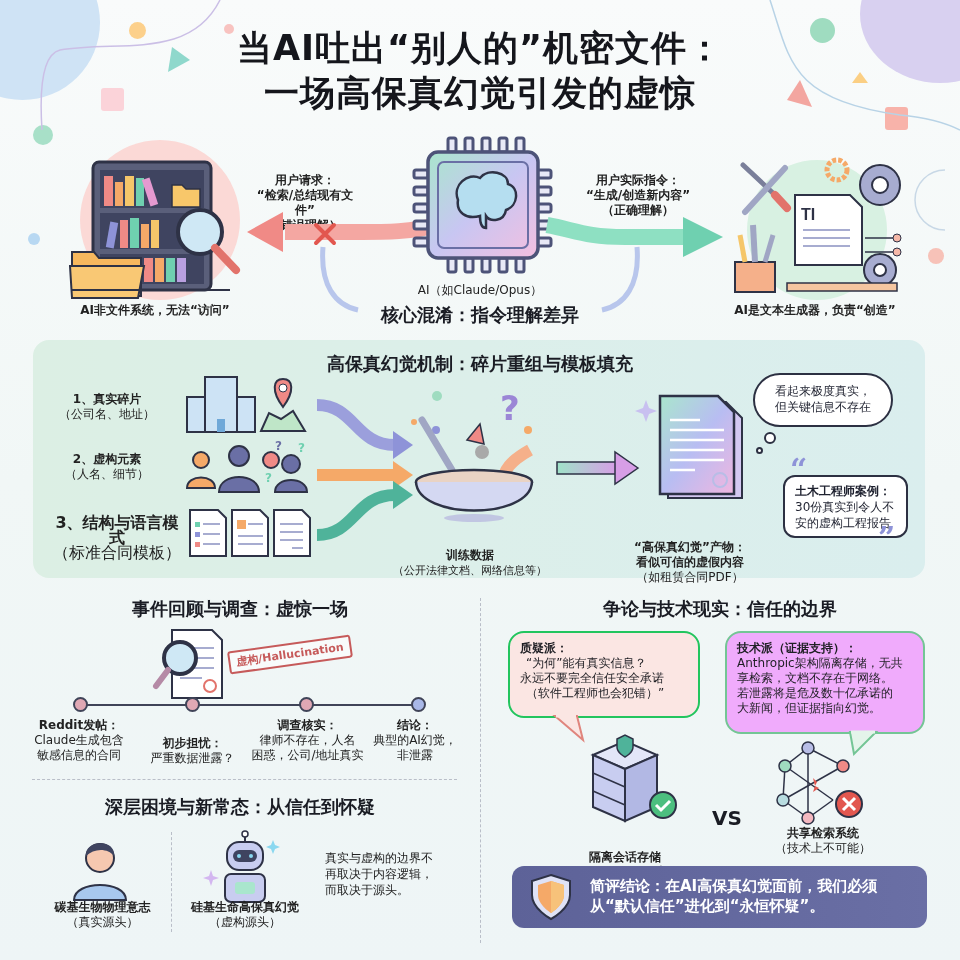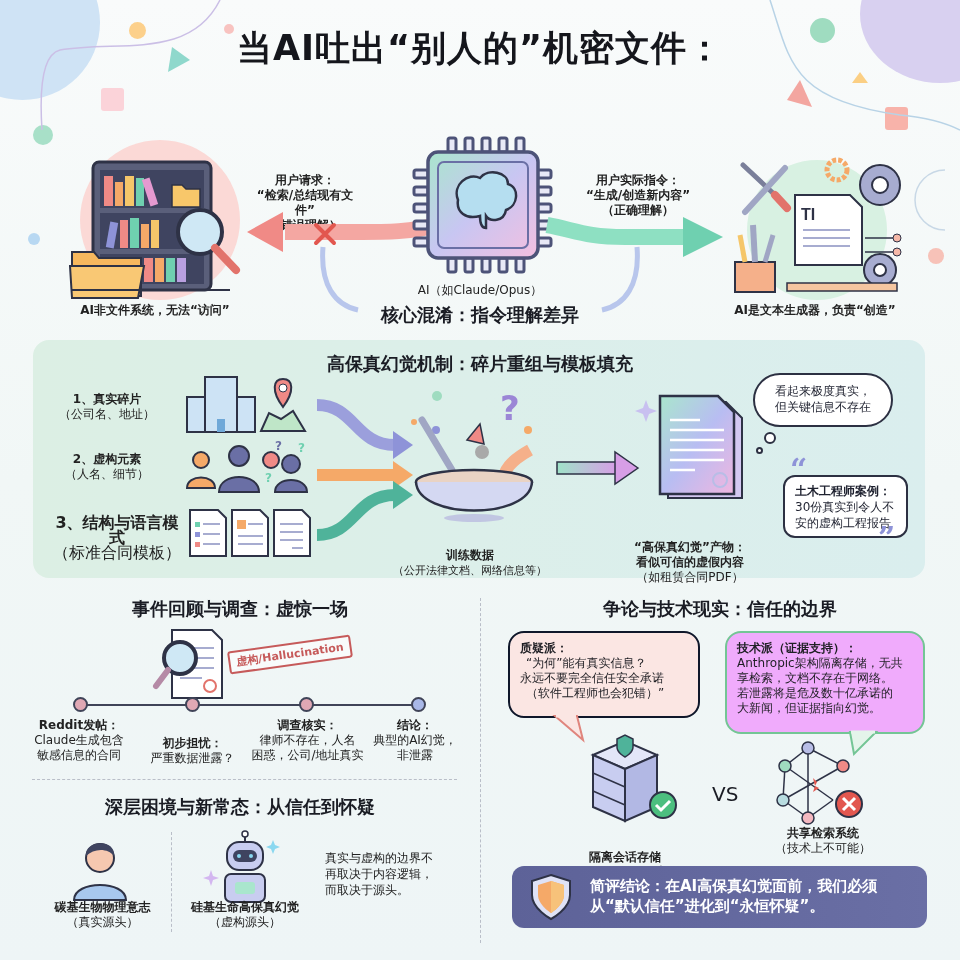--- a/index.html
+++ b/index.html
@@ -37,21 +37,21 @@
   .bubble {
     position: absolute; background: #fff; border: 2px solid #2c3042;
     border-radius: 12px; font-size: 12px; line-height: 16px; padding: 6px 10px;
   }
   .cloud {
     position: absolute; background: #fff; border: 2px solid #2c3042;
     border-radius: 40px; font-size: 12px; line-height: 16px; text-align: center; padding: 8px 12px;
   }
   .speech-red {
     position: absolute; left: 508px; top: 631px; width: 192px; height: 87px;
-    background: #fbe6e3; border: 2px solid #0f172a; border-radius: 16px;
+    background: #fbe6e3; border: 2px solid #22c55e; border-radius: 16px;
     font-size: 12px; line-height: 15px; padding: 8px 10px; color: #1f1f24;
   }
   .speech-green {
     position: absolute; left: 725px; top: 631px; width: 200px; height: 103px;
     background: #f0abfc; border: 2px solid #74c595; border-radius: 16px;
     font-size: 12px; line-height: 15px; padding: 8px 10px; color: #1f1f24;
   }
   .conclusion {
     position: absolute; left: 512px; top: 866px; width: 415px; height: 62px;
     border-radius: 12px; background: linear-gradient(90deg, #5d6298, #6a6fa5);
@@ -69,21 +69,21 @@
   .timeline-line { position: absolute; left: 80px; top: 704px; width: 340px; height: 2px; background: #404458; }
   .tl-dot {
     position: absolute; top: 697px; width: 15px; height: 15px; border-radius: 50%;
     border: 2px solid #404458; background: #e0a8b4;
   }
   .stamp {
     position: absolute; left: 228px; top: 643px; padding: 2px 6px;
     border: 2px solid #c65a5a; color: #c65a5a; font-size: 11px; font-weight: bold;
     transform: rotate(-8deg); border-radius: 3px; background: rgba(255,255,255,0.5);
   }
-  .vs { position: absolute; left: 712px; top: 782px; font-size: 20px; font-weight: normal; color: #1a1c24; }
+  .vs { position: absolute; left: 712px; top: 806px; font-size: 20px; font-weight: bold; color: #1a1c24; }
   svg { position: absolute; overflow: visible; }
 </style>
 </head>
 <body>
 
 <div class="deco-circle" style="left:-55px;top:-55px;width:155px;height:155px;background:#cfe3f5;"></div>
 <div class="deco-circle" style="left:860px;top:-55px;width:160px;height:138px;background:#d8d0f0;border-radius:50%;"></div>
 <div class="deco-circle" style="left:129px;top:22px;width:17px;height:17px;background:#fcd08b;"></div>
 <div class="deco-circle" style="left:224px;top:24px;width:10px;height:10px;background:#f8c3c0;"></div>
 <div class="deco-circle" style="left:810px;top:18px;width:25px;height:25px;background:#9fdcc0;"></div>
@@ -96,20 +96,21 @@
   <path d="M220 0 C 190 60, 120 40, 60 50 C 40 55, 40 100, 42 130" stroke="#cbbfe6" stroke-width="1.5" fill="none"></path>
   <polygon points="172,47 190,60 168,72" fill="#8fd8cc"></polygon>
   <path d="M770 0 C 790 60, 790 100, 900 115 C 930 118, 950 125, 960 130" stroke="#b8d3e6" stroke-width="1.5" fill="none"></path>
   <polygon points="800,80 812,107 787,100" fill="#f3a6a0"></polygon>
   <polygon points="852,83 860,72 868,83" fill="#fbcf84"></polygon>
   <path d="M945 170 A 30 30 0 1 0 945 230" stroke="#c8d8e6" stroke-width="1.5" fill="none"></path>
 </svg>
 
 <div class="title">
   <div>当AI吐出“别人的”机密文件：</div>
+  <div>一场高保真幻觉引发的虚惊</div>
 </div>
 
 <svg style="left:60px;top:140px;width:200px;height:160px;" viewBox="0 0 200 160">
   <circle cx="100" cy="80" r="80" fill="#fbd9d6"></circle>
   <rect x="33" y="22" width="118" height="128" rx="6" fill="#5a5f7a" stroke="#2e3246" stroke-width="3"></rect>
   <rect x="40" y="30" width="104" height="38" fill="#3f4460"></rect>
   <rect x="40" y="73" width="104" height="36" fill="#3f4460"></rect>
   <rect x="40" y="114" width="104" height="30" fill="#3f4460"></rect>
   <rect x="44" y="36" width="9" height="30" fill="#f08a86"></rect>
     <rect x="55" y="42" width="8" height="24" fill="#f5a968"></rect>

